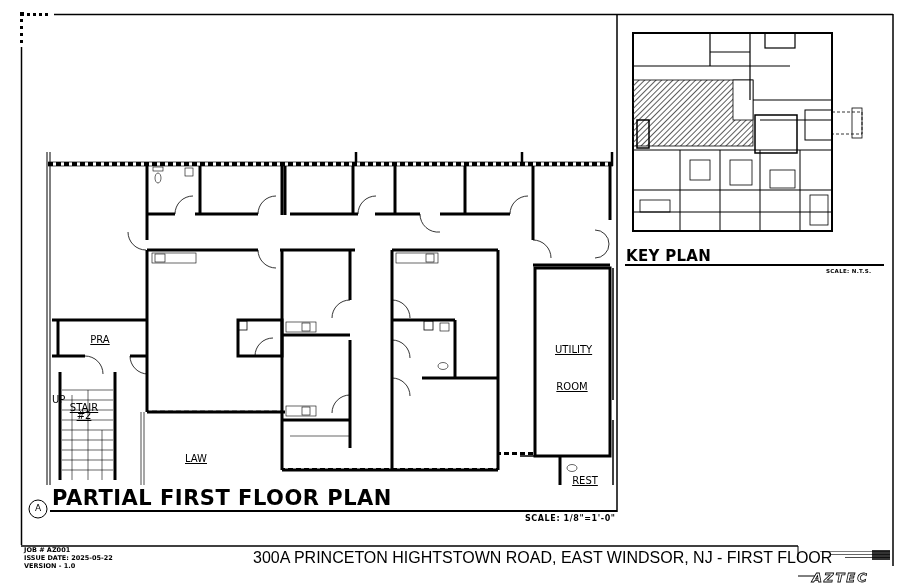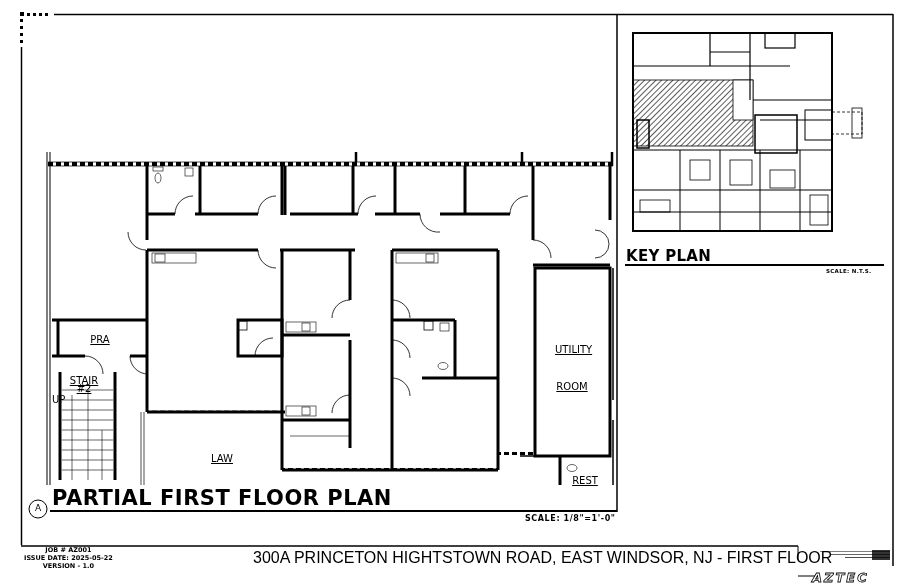--- a/index.html
+++ b/index.html
@@ -1,17 +1,17 @@
 <!DOCTYPE html>
 <html><head>
 <meta charset="utf-8">
 <style>
   html, body { margin:0; padding:0; background:#fff; }
   body { width:909px; height:588px; position:relative; overflow:hidden; font-family:"Liberation Sans", sans-serif; color:#000; }
-  .abs { position:absolute;text-align:center; }
+  .abs { position:absolute; }
   svg { position:absolute; left:0; top:0; }
   .title-main { font-family:"DejaVu Sans", sans-serif; font-weight:bold; font-size:21px; letter-spacing:0.5px; }
   .title-key { font-family:"DejaVu Sans", sans-serif; font-weight:bold; font-size:15px; letter-spacing:0.3px; }
   .scale { font-family:"DejaVu Sans", sans-serif; font-weight:bold; font-size:8px; letter-spacing:0.6px; }
   .scale-sm { font-family:"DejaVu Sans", sans-serif; font-weight:bold; font-size:5.5px; letter-spacing:0.3px; }
   .job { font-family:"DejaVu Sans", sans-serif; font-weight:bold; font-size:6.5px; line-height:8px; }
   .address { font-family:"Liberation Sans", sans-serif; font-size:16px; }
   .room { font-family:"DejaVu Sans", sans-serif; font-size:10px; text-decoration:underline; text-align:center; line-height:8px; }
   .logo { font-family:"DejaVu Sans", sans-serif; font-weight:bold; font-style:italic; font-size:13px; letter-spacing:2px; color:#fff; -webkit-text-stroke:0.8px #000; }
 </style>
@@ -205,23 +205,23 @@
   <g fill="#000">
     <rect x="820" y="551" width="70" height="1" opacity="0.5"></rect>
     <rect x="830" y="554" width="60" height="1" opacity="0.6"></rect>
     <rect x="845" y="557" width="45" height="1" opacity="0.7"></rect>
     <rect x="872" y="550" width="18" height="10" opacity="0.8"></rect>
   </g>
   <line x1="798" y1="576" x2="820" y2="576" stroke="#000" stroke-width="1"></line>
 </svg>
 
 <div class="abs room" style="left:88px;top:336px;width:24px;">PRA</div>
-<div class="abs room" style="left:66px;top:377px;width:36px;text-align:center;">STAIR #2</div>
+<div class="abs room" style="left:66px;top:404px;width:36px;text-align:center;">STAIR #2</div>
 <div class="abs room" style="left:52px;top:396px;width:12px;text-decoration:none;">UP</div>
-<div class="abs room" style="left:210px;top:455px;width:24px;">LAW</div>
+<div class="abs room" style="left:184px;top:455px;width:24px;">LAW</div>
 <div class="abs room" style="left:555px;top:346px;width:34px;">UTILITY</div>
 <div class="abs room" style="left:555px;top:369px;width:34px;margin-top:14px;">ROOM</div>
 <div class="abs room" style="left:572px;top:477px;width:26px;">REST</div>
 
 <div class="abs" style="left:33px;top:503px;width:10px;font-size:9px;font-family:'DejaVu Sans',sans-serif;text-align:center;">A</div>
 <div class="abs title-main" style="left:52px;top:486px;">PARTIAL FIRST FLOOR PLAN</div>
 <div class="abs scale" style="left:525px;top:514px;">SCALE:   1/8"=1'-0"</div>
 
 <div class="abs title-key" style="left:626px;top:247px;">KEY PLAN</div>
 <div class="abs scale-sm" style="left:826px;top:268px;">SCALE:  N.T.S.</div>

